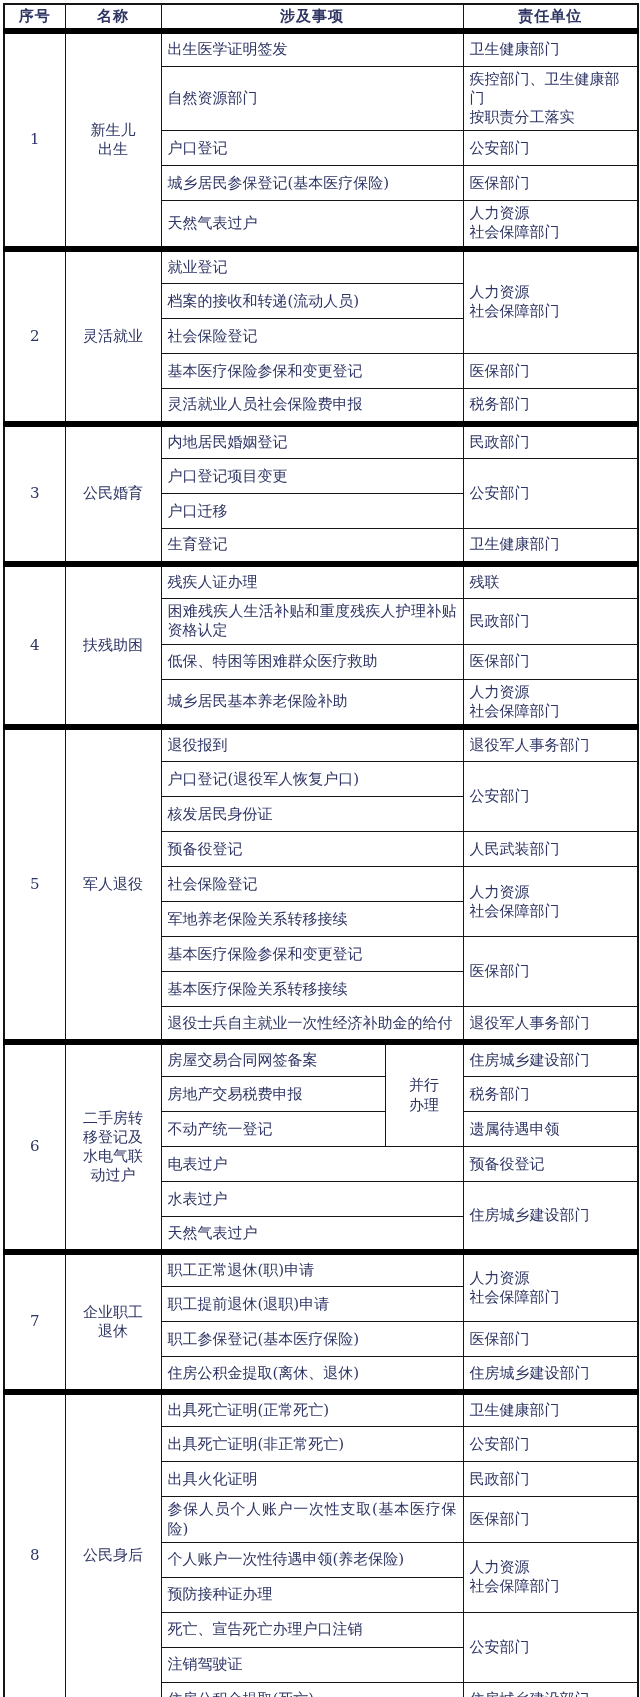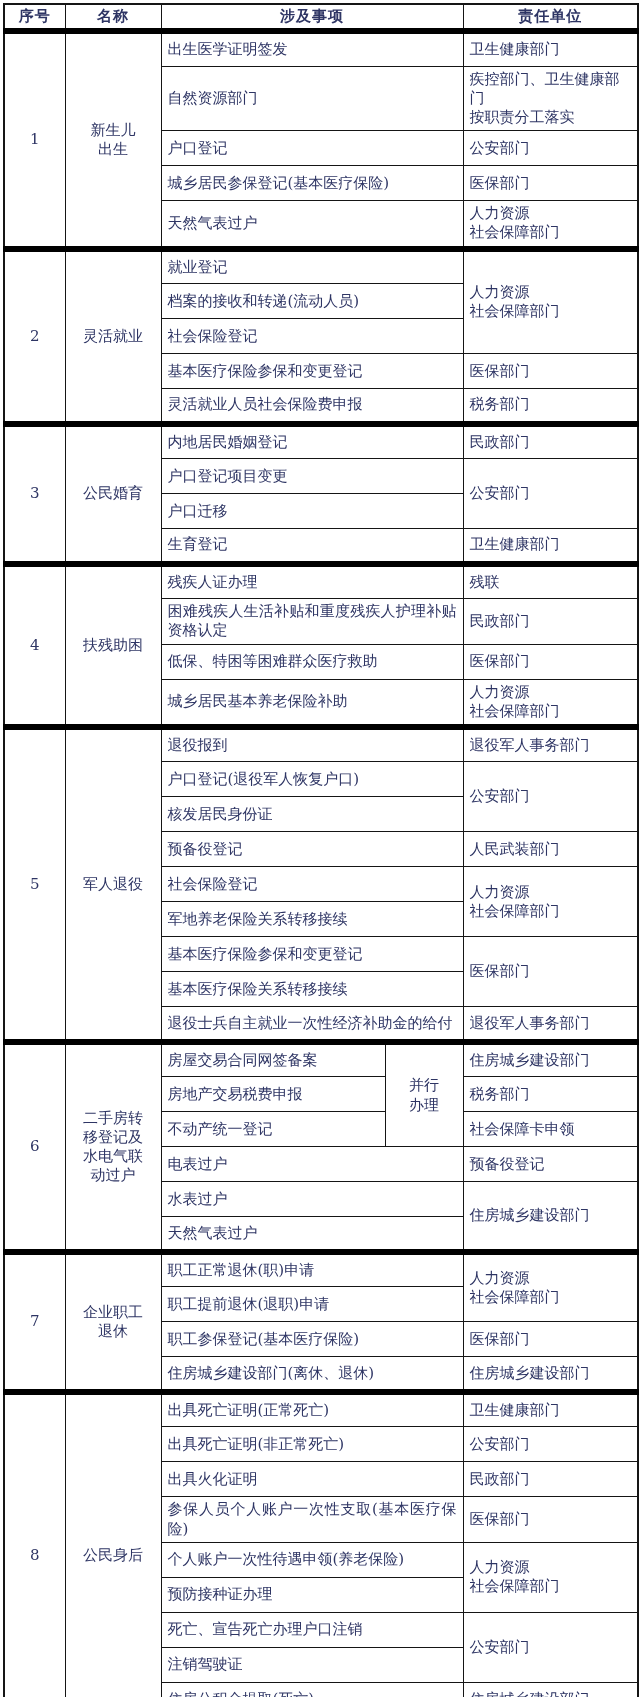--- a/index.html
+++ b/index.html
@@ -214,21 +214,21 @@
           <td class="cell-parallel" rowspan="3">并行
 办理</td>
           <td class="cell-dept" rowspan="1">住房城乡建设部门</td>
         </tr>
         <tr>
           <td class="cell-matter" colspan="1">房地产交易税费申报</td>
           <td class="cell-dept" rowspan="1">税务部门</td>
         </tr>
         <tr>
           <td class="cell-matter" colspan="1">不动产统一登记</td>
-          <td class="cell-dept" rowspan="1">社会保障卡申领</td>
+          <td class="cell-dept" rowspan="1">遗属待遇申领</td>
         </tr>
         <tr>
           <td class="cell-matter" colspan="2">电表过户</td>
           <td class="cell-dept" rowspan="1">预备役登记</td>
         </tr>
         <tr>
           <td class="cell-matter" colspan="2">水表过户</td>
           <td class="cell-dept" rowspan="2">住房城乡建设部门</td>
         </tr>
         <tr>
@@ -243,21 +243,21 @@
 社会保障部门</td>
         </tr>
         <tr>
           <td class="cell-matter" colspan="2">职工提前退休(退职)申请</td>
         </tr>
         <tr>
           <td class="cell-matter" colspan="2">职工参保登记(基本医疗保险)</td>
           <td class="cell-dept" rowspan="1">医保部门</td>
         </tr>
         <tr>
-          <td class="cell-matter" colspan="2">住房城乡建设部门(离休、退休)</td>
+          <td class="cell-matter" colspan="2">住房公积金提取(离休、退休)</td>
           <td class="cell-dept" rowspan="1">住房城乡建设部门</td>
         </tr>
         <tr class="sec-start">
           <td class="cell-seq" rowspan="9">8</td>
           <td class="cell-name" rowspan="9">公民身后</td>
           <td class="cell-matter" colspan="2">出具死亡证明(正常死亡)</td>
           <td class="cell-dept" rowspan="1">卫生健康部门</td>
         </tr>
         <tr>
           <td class="cell-matter" colspan="2">出具死亡证明(非正常死亡)</td>

